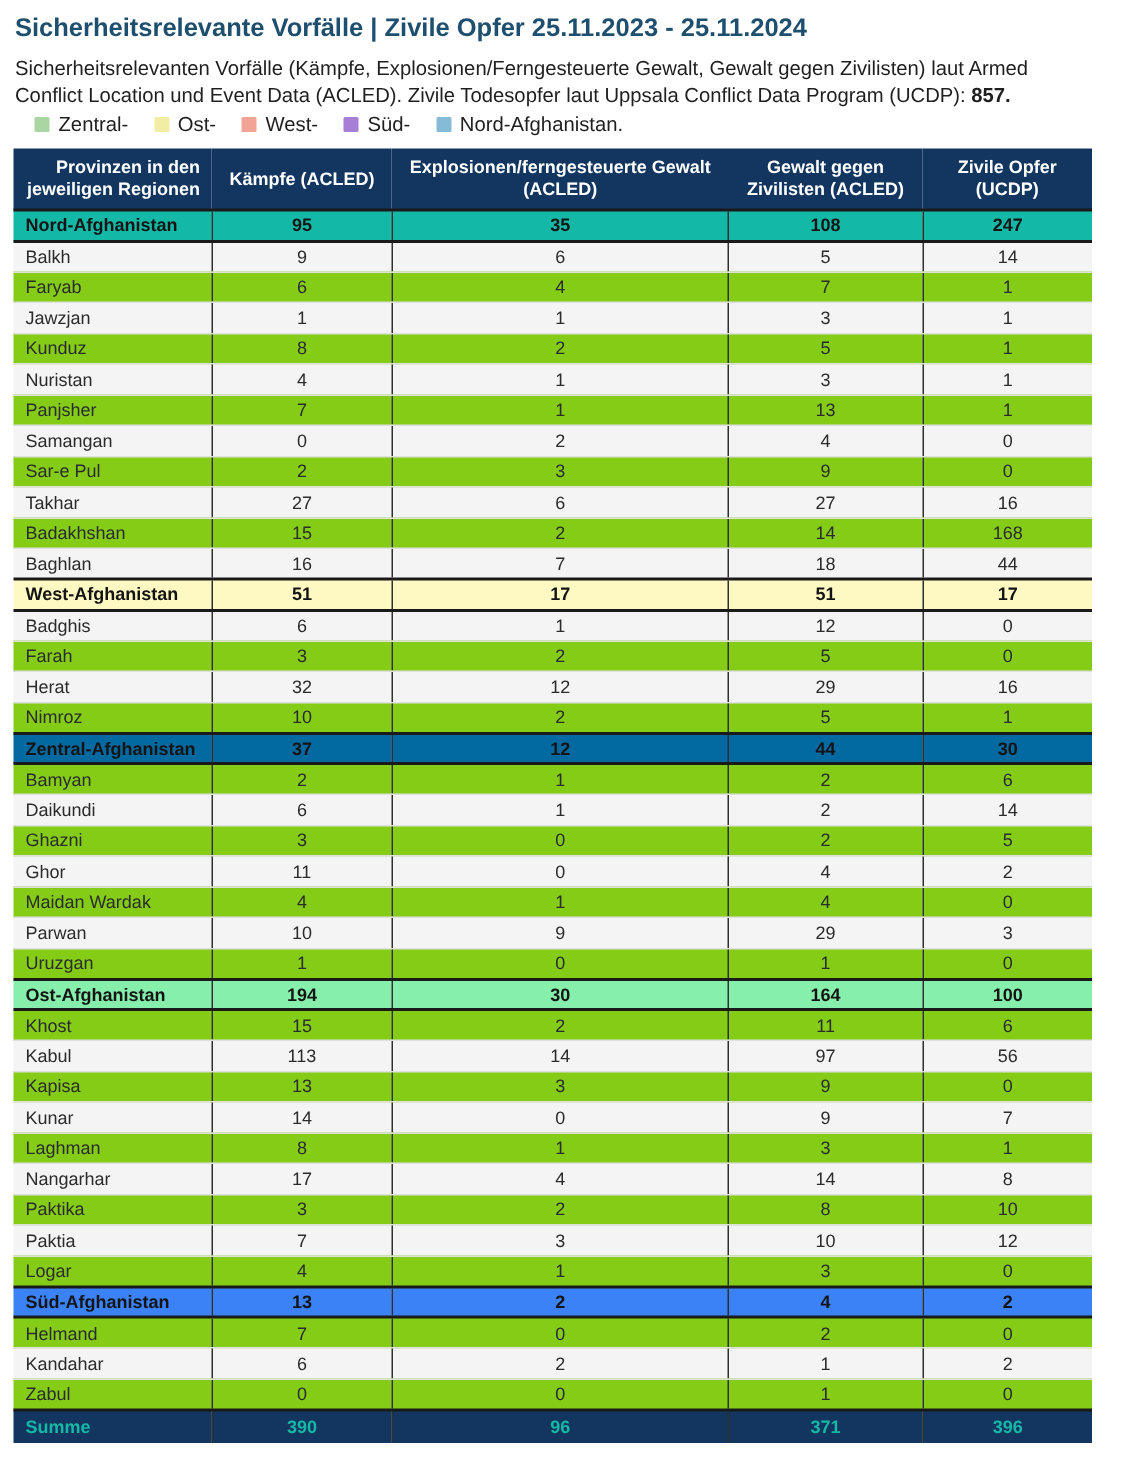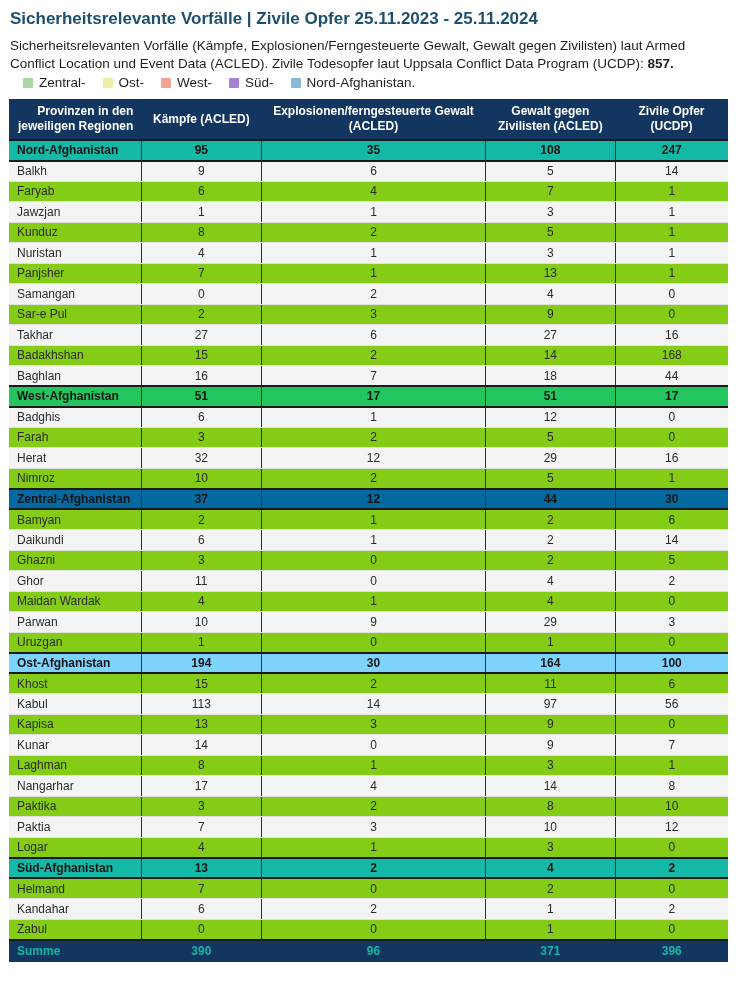--- a/index.html
+++ b/index.html
@@ -218,21 +218,21 @@
           <td class="val-cell">14</td>
           <td class="val-cell">168</td>
         </tr>
         <tr>
           <td class="name-cell">Baghlan</td>
           <td class="val-cell">16</td>
           <td class="val-cell">7</td>
           <td class="val-cell">18</td>
           <td class="val-cell">44</td>
         </tr>
-        <tr class="region-row" style="background: #22c55e;">
+        <tr class="region-row" style="background: #fef9c3;">
           <td class="name-cell">West-Afghanistan</td>
           <td class="val-cell">51</td>
           <td class="val-cell">17</td>
           <td class="val-cell">51</td>
           <td class="val-cell">17</td>
         </tr>
         <tr>
           <td class="name-cell">Badghis</td>
           <td class="val-cell">6</td>
           <td class="val-cell">1</td>
@@ -309,21 +309,21 @@
           <td class="val-cell">29</td>
           <td class="val-cell">3</td>
         </tr>
         <tr>
           <td class="name-cell">Uruzgan</td>
           <td class="val-cell">1</td>
           <td class="val-cell">0</td>
           <td class="val-cell">1</td>
           <td class="val-cell">0</td>
         </tr>
-        <tr class="region-row" style="background: #7dd3fc;">
+        <tr class="region-row" style="background: #86efac;">
           <td class="name-cell">Ost-Afghanistan</td>
           <td class="val-cell">194</td>
           <td class="val-cell">30</td>
           <td class="val-cell">164</td>
           <td class="val-cell">100</td>
         </tr>
         <tr>
           <td class="name-cell">Khost</td>
           <td class="val-cell">15</td>
           <td class="val-cell">2</td>
@@ -379,21 +379,21 @@
           <td class="val-cell">10</td>
           <td class="val-cell">12</td>
         </tr>
         <tr>
           <td class="name-cell">Logar</td>
           <td class="val-cell">4</td>
           <td class="val-cell">1</td>
           <td class="val-cell">3</td>
           <td class="val-cell">0</td>
         </tr>
-        <tr class="region-row" style="background: #14b8a6;">
+        <tr class="region-row" style="background: #3b82f6;">
           <td class="name-cell">Süd-Afghanistan</td>
           <td class="val-cell">13</td>
           <td class="val-cell">2</td>
           <td class="val-cell">4</td>
           <td class="val-cell">2</td>
         </tr>
         <tr>
           <td class="name-cell">Helmand</td>
           <td class="val-cell">7</td>
           <td class="val-cell">0</td>

